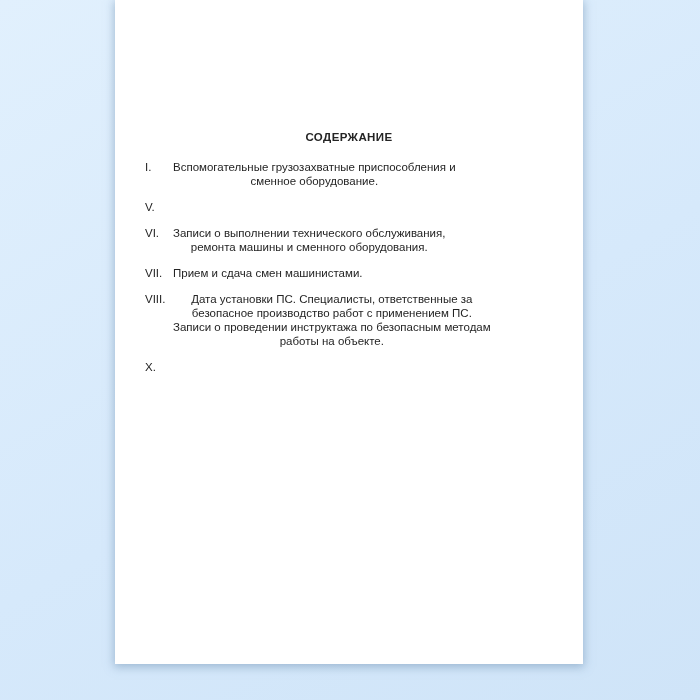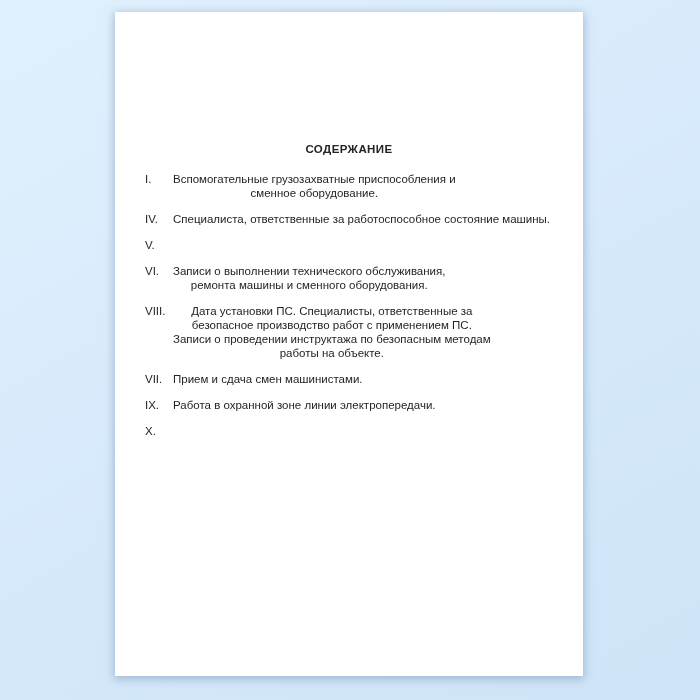--- a/index.html
+++ b/index.html
@@ -16,21 +16,21 @@
     overflow: hidden;
     font-family: "Liberation Sans", sans-serif;
   }
   body {
     background: linear-gradient(150deg, var(--bg-top) 0%, var(--bg-mid) 55%, var(--bg-bottom) 100%);
     position: relative;
   }
   .paper {
     position: absolute;
     left: 115px;
-    top: 12px;
+    top: 0;
     width: 468px;
     height: 664px;
     background: var(--paper);
     box-shadow: 0 2px 9px 1px rgba(111, 144, 176, 0.55);
   }
   .doc-title {
     margin-top: 130px;
     text-align: center;
     font-size: 11.5px;
     line-height: 14px;
@@ -72,51 +72,43 @@
   <div class="toc">
 
     <div class="toc-item">
       <span class="toc-num">I.</span>
       <span class="toc-text">Вспомогательные грузозахватные приспособления и
 сменное оборудование.</span>
     </div>
 
 
 
-    <div class="toc-item">
-      <span class="toc-num">IV.</span>
-      <span class="toc-text">Специалиста, ответственные за работоспособное состояние машины.</span>
-    </div>
 
     <div class="toc-item">
       <span class="toc-num">V.</span>
     </div>
 
     <div class="toc-item">
       <span class="toc-num">VI.</span>
       <span class="toc-text">Записи о выполнении технического обслуживания,
 ремонта машины и сменного оборудования.</span>
     </div>
 
     <div class="toc-item">
+      <span class="toc-num">VII.</span>
+      <span class="toc-text">Прием и сдача смен машинистами.</span>
+    </div>
+
+    <div class="toc-item">
       <span class="toc-num">VIII.</span>
       <span class="toc-text">Дата установки ПС. Специалисты, ответственные за
 безопасное производство работ с применением ПС.
 Записи о проведении инструктажа по безопасным методам
 работы на объекте.</span>
     </div>
 
-    <div class="toc-item">
-      <span class="toc-num">VII.</span>
-      <span class="toc-text">Прием и сдача смен машинистами.</span>
-    </div>
-
-    <div class="toc-item">
-      <span class="toc-num">IX.</span>
-      <span class="toc-text">Работа в охранной зоне линии электропередачи.</span>
-    </div>
 
     <div class="toc-item">
       <span class="toc-num">X.</span>
     </div>
 
   </div>
 </div>
 
 </body></html>

